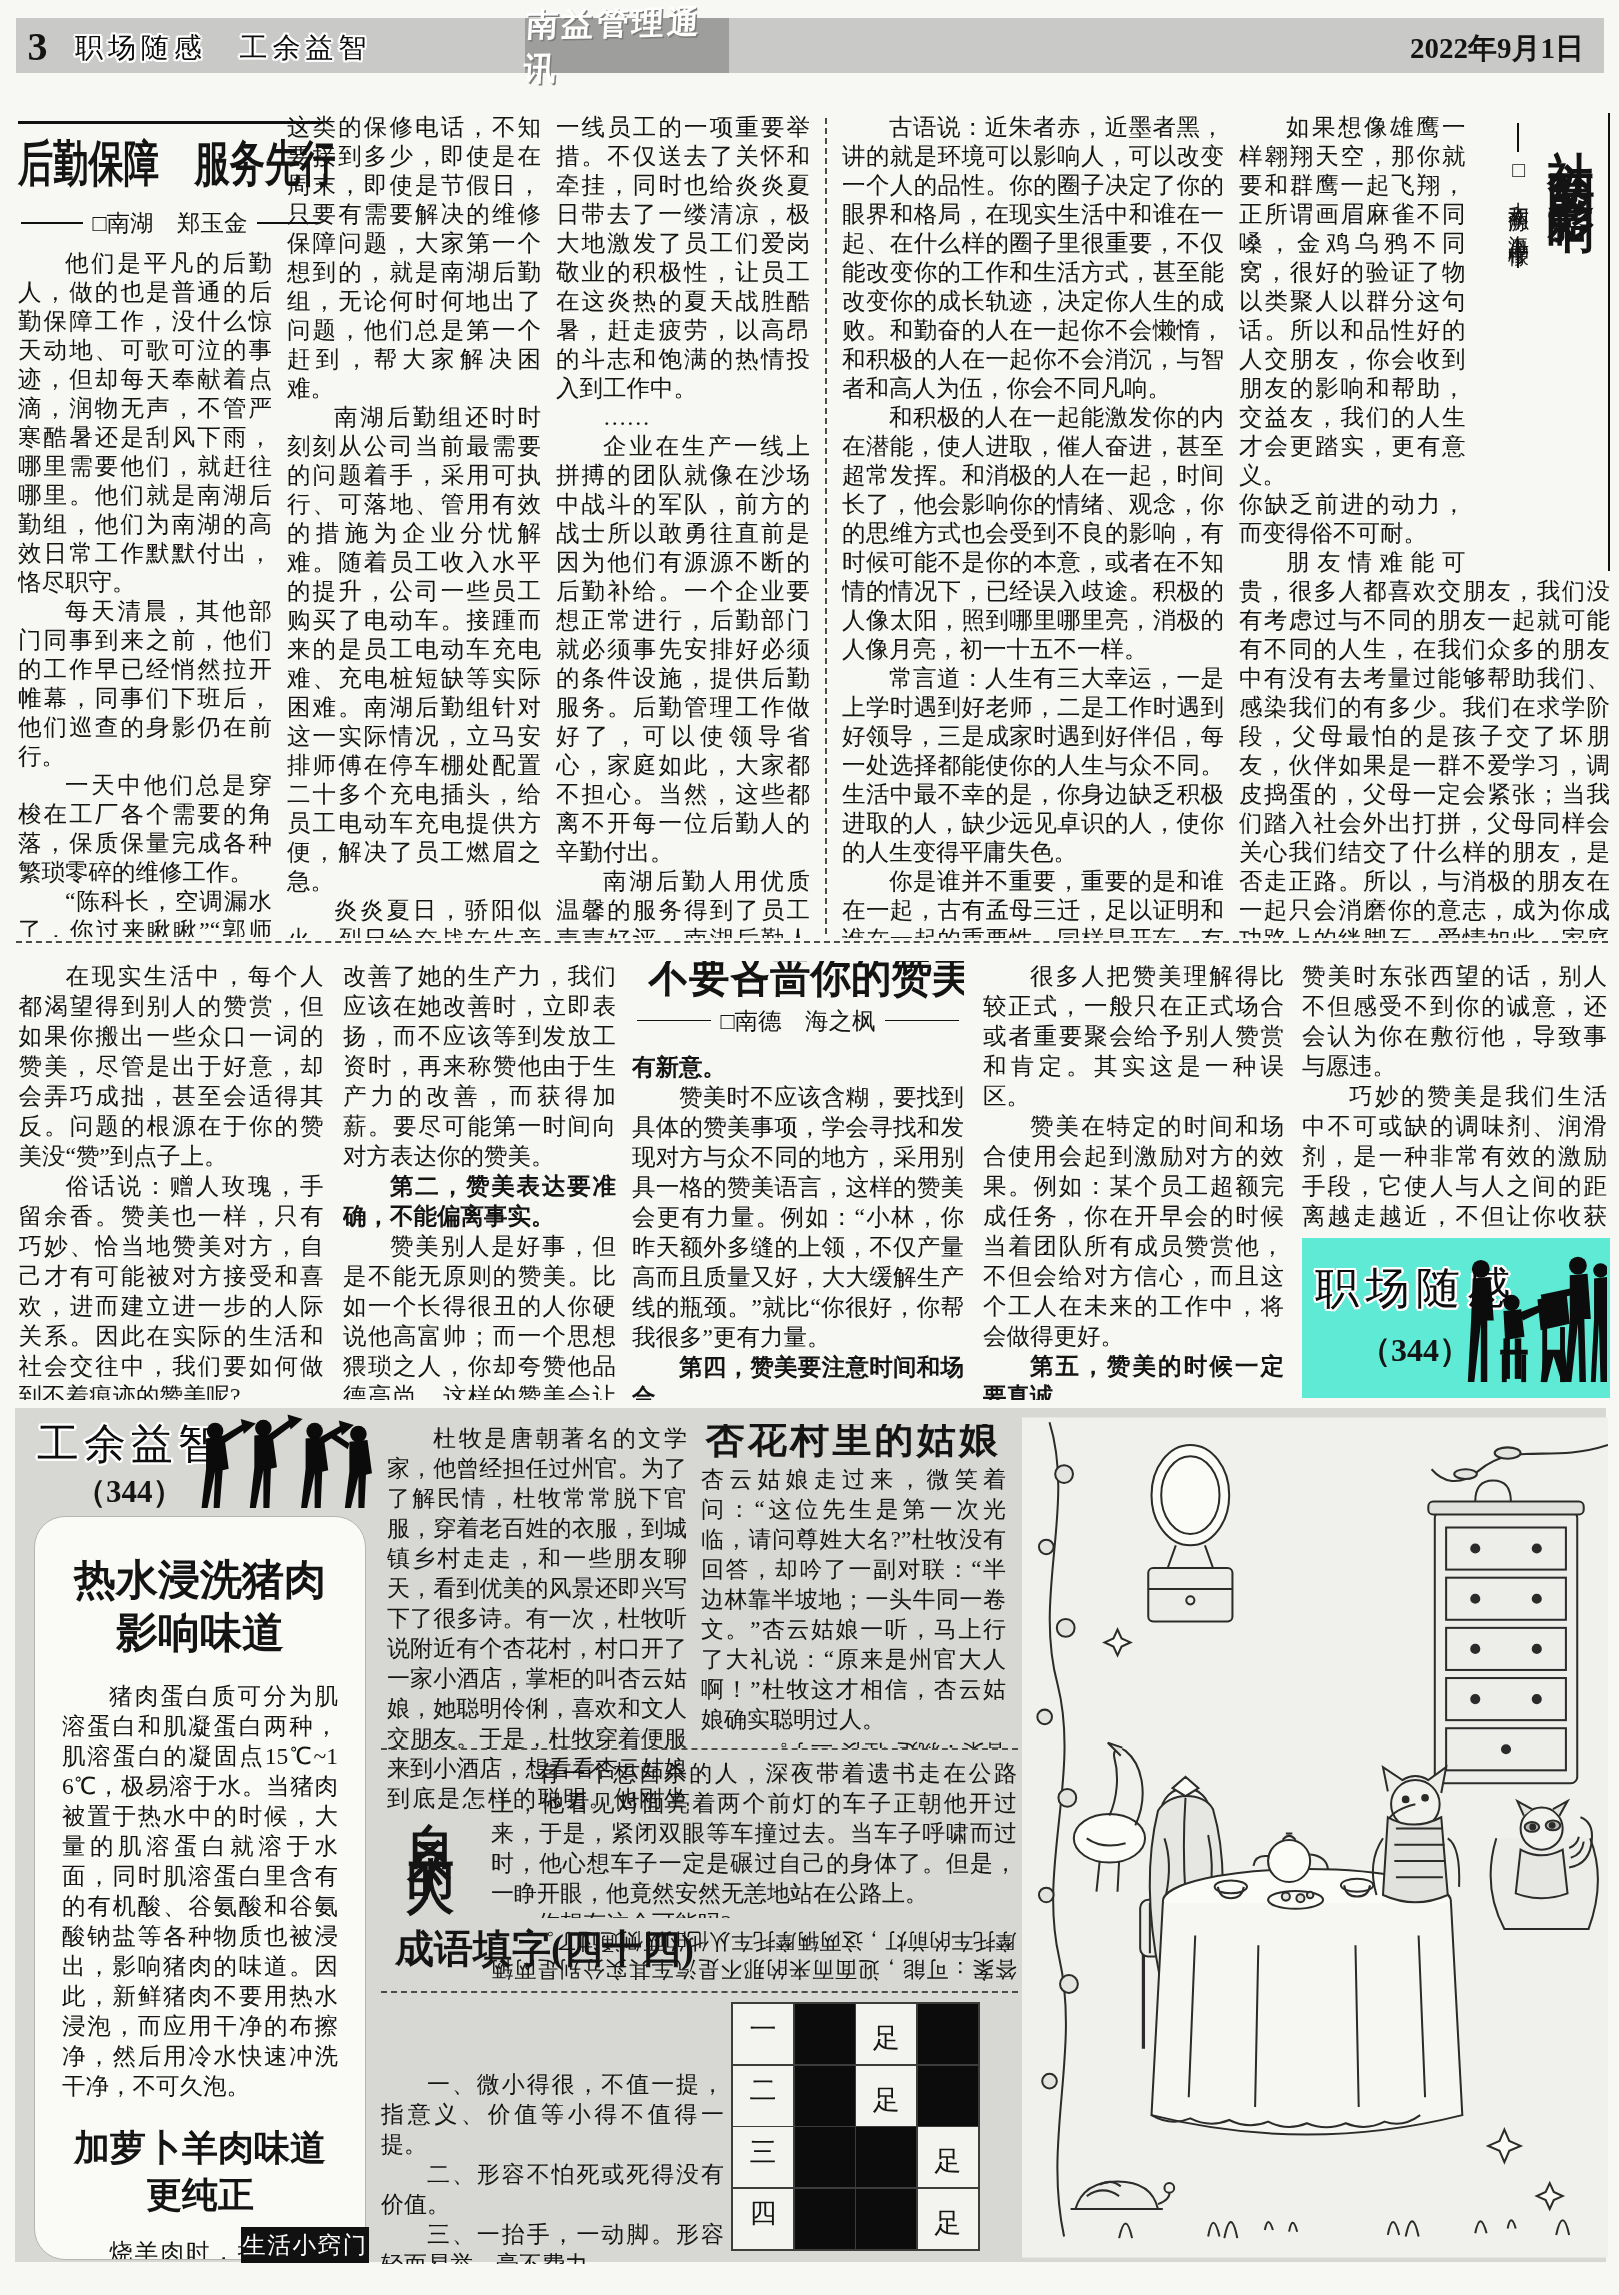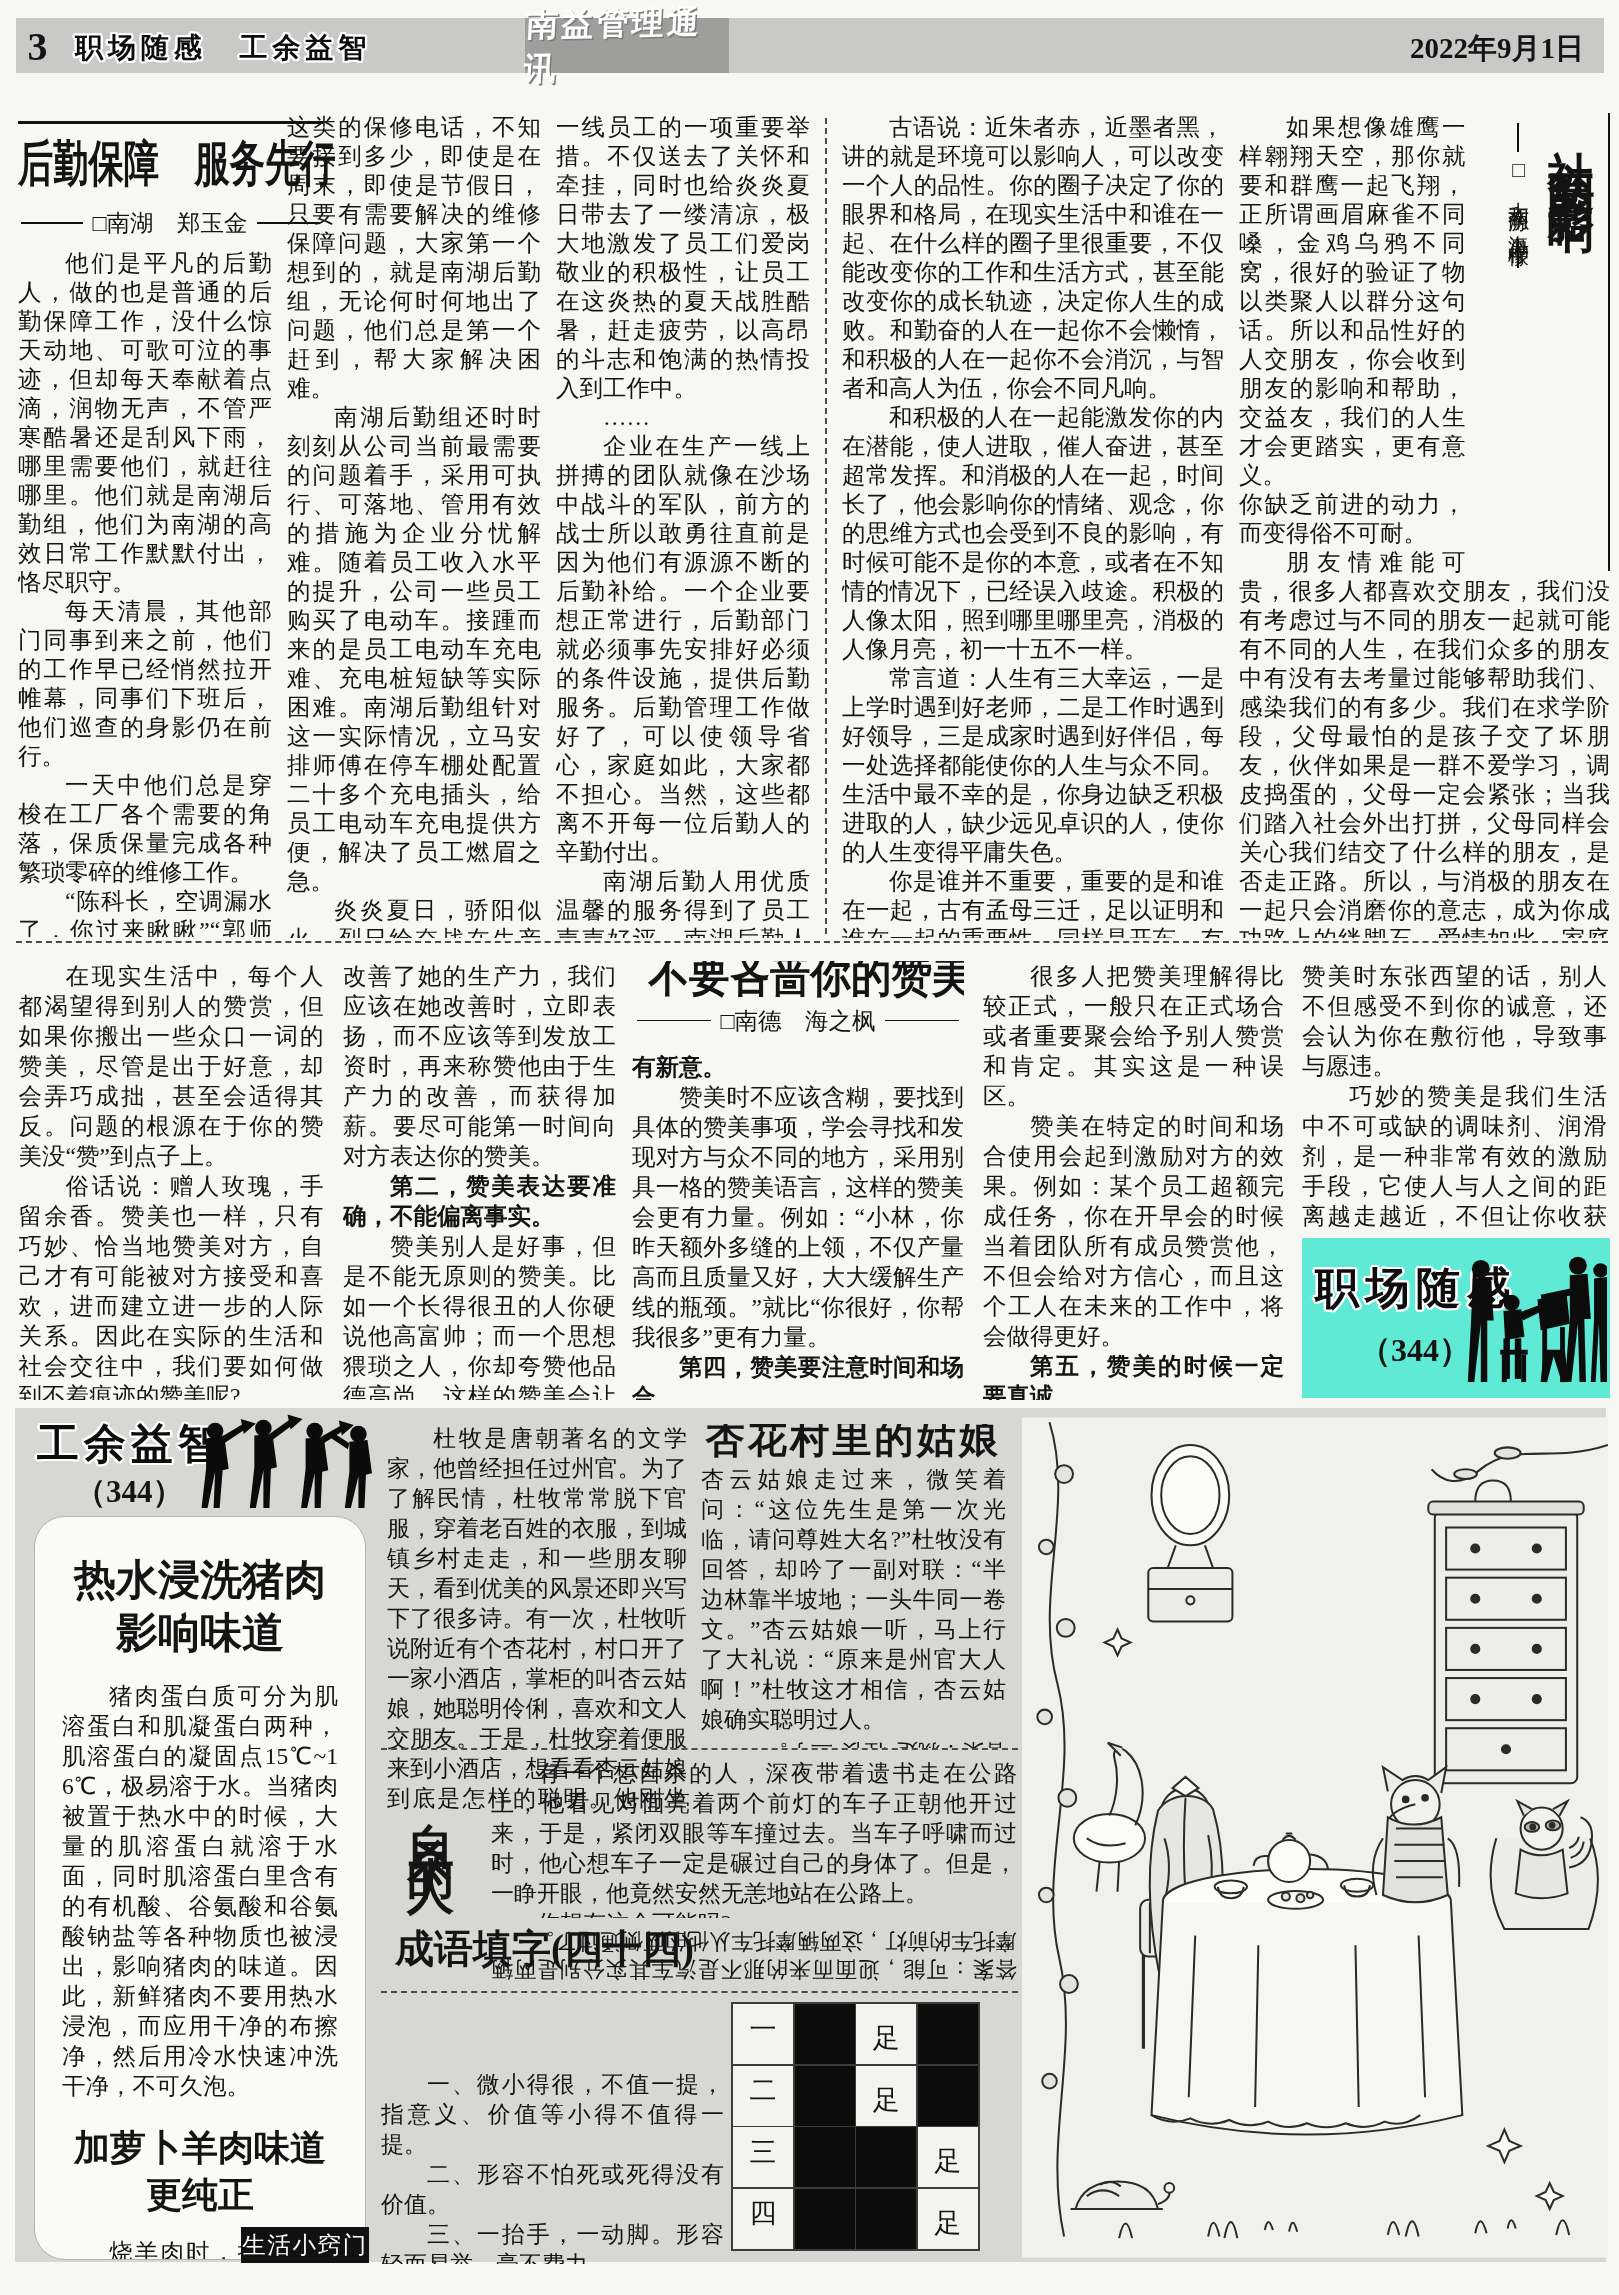--- a/index.html
+++ b/index.html
@@ -2,21 +2,21 @@
 <html style="font-size:13px"><head>
 <meta charset="utf-8">
 <style>
   html,body{margin:0;padding:0;background:#e9e9e6;}
   .page{position:relative;width:1620px;height:2295px;background:#f7f7f4;font-family:"Liberation Serif",serif;color:#141414;overflow:hidden;}
   
   .band{position:absolute;left:16px;top:18px;width:1588px;height:55px;background:#c9c9c7;}
   .mastbox{position:absolute;left:525px;top:18px;width:204px;height:55px;background:#9e9e9c;display:flex;align-items:center;justify-content:center;}
   .mast{color:#fff;font-size:32px;font-weight:700;letter-spacing:3.2px;transform:rotate(-1deg) skewX(-4deg);text-shadow:1.6px 1.6px 0 #7d7d7b;}
   .pnum{position:absolute;left:27.5px;top:23px;font-size:40px;font-weight:700;}
-  .halo{font-weight:700;color:#0d0d0d;text-shadow:-2.4px 0 0 #fff,2.4px 0 0 #fff,0 -2.4px 0 #fff,0 2.4px 0 #fff,-1.6px -1.6px 0 #fff,1.6px 1.6px 0 #fff,-1.6px 1.6px 0 #fff,1.6px -1.6px 0 #fff;}
+  .halo{font-weight:400;color:#0d0d0d;text-shadow:-2.4px 0 0 #fff,2.4px 0 0 #fff,0 -2.4px 0 #fff,0 2.4px 0 #fff,-1.6px -1.6px 0 #fff,1.6px 1.6px 0 #fff,-1.6px 1.6px 0 #fff,1.6px -1.6px 0 #fff;}
   .hsec{position:absolute;left:75px;top:29px;font-size:28px;letter-spacing:4.9px;}
   .hdate{position:absolute;right:36px;top:29px;font-size:29px;font-weight:700;}
   
   .col{position:absolute;overflow:hidden;text-align:justify;text-justify:inter-ideograph;word-break:break-all;}
   .col p.para{margin:0;text-indent:2em;}
   .col p.para.ni{text-indent:0;}
   .col p.para.b{font-family:"Liberation Sans",sans-serif;font-weight:700;}
   .t-col{font-size:23.5px;line-height:29px;}
   .m-col{font-size:23.5px;line-height:30px;}
   .b-col{font-size:23px;line-height:30px;}

